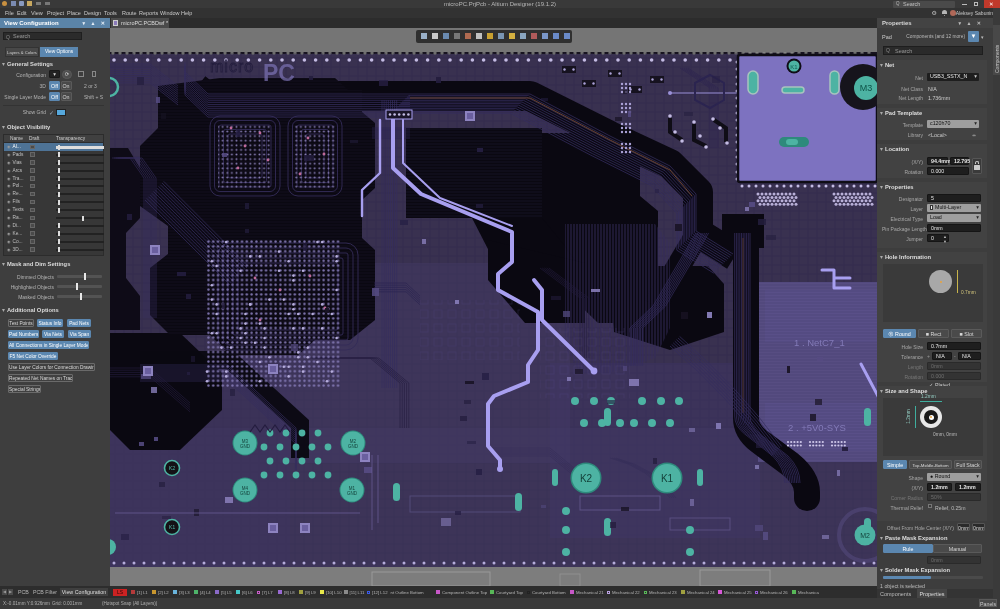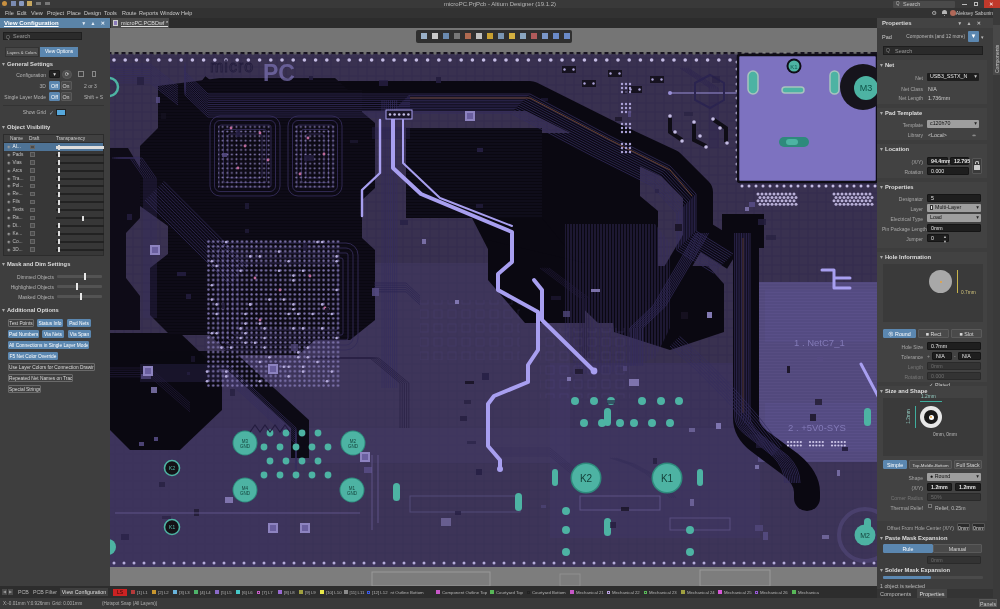--- a/index.html
+++ b/index.html
@@ -1,15 +1,15 @@
 <!DOCTYPE html>
 <html><head><meta charset="utf-8"><style>
 *{margin:0;padding:0;box-sizing:border-box;font-family:"Liberation Sans",sans-serif;}
 html,body{width:1000px;height:609px;overflow:hidden;background:#3c3c3c;}
-.abs{position:absolute;text-decoration:underline;}
+.abs{position:absolute;}
 #app{position:relative;width:1000px;height:609px;}
 
 #titlebar{left:0;top:0;width:1000px;height:8px;background:#393939;}
 #titlebar .ttl{position:absolute;left:0;right:0;top:1px;text-align:center;font-size:6px;color:#b8b8b8;}
 #menubar{left:0;top:8px;width:1000px;height:10px;background:#323232;}
 .menu{position:absolute;top:1.5px;font-size:5.5px;color:#c9c9c9;}
 #tabrow{left:0;top:18px;width:1000px;height:10px;background:#2c2c2c;}
 #vcheader{left:0;top:18px;width:110px;height:10px;background:#5b84a8;color:#fff;font-size:6px;line-height:10px;padding-left:4px;font-weight:bold;}
 #vcheader .ic{position:absolute;right:3px;top:0;font-size:5px;color:#e8f0f8;letter-spacing:2px;}
 #doctab{left:111px;top:18px;width:58px;height:10px;background:#4b4b4b;color:#dcdcdc;font-size:5.5px;line-height:10px;padding-left:10px;}

